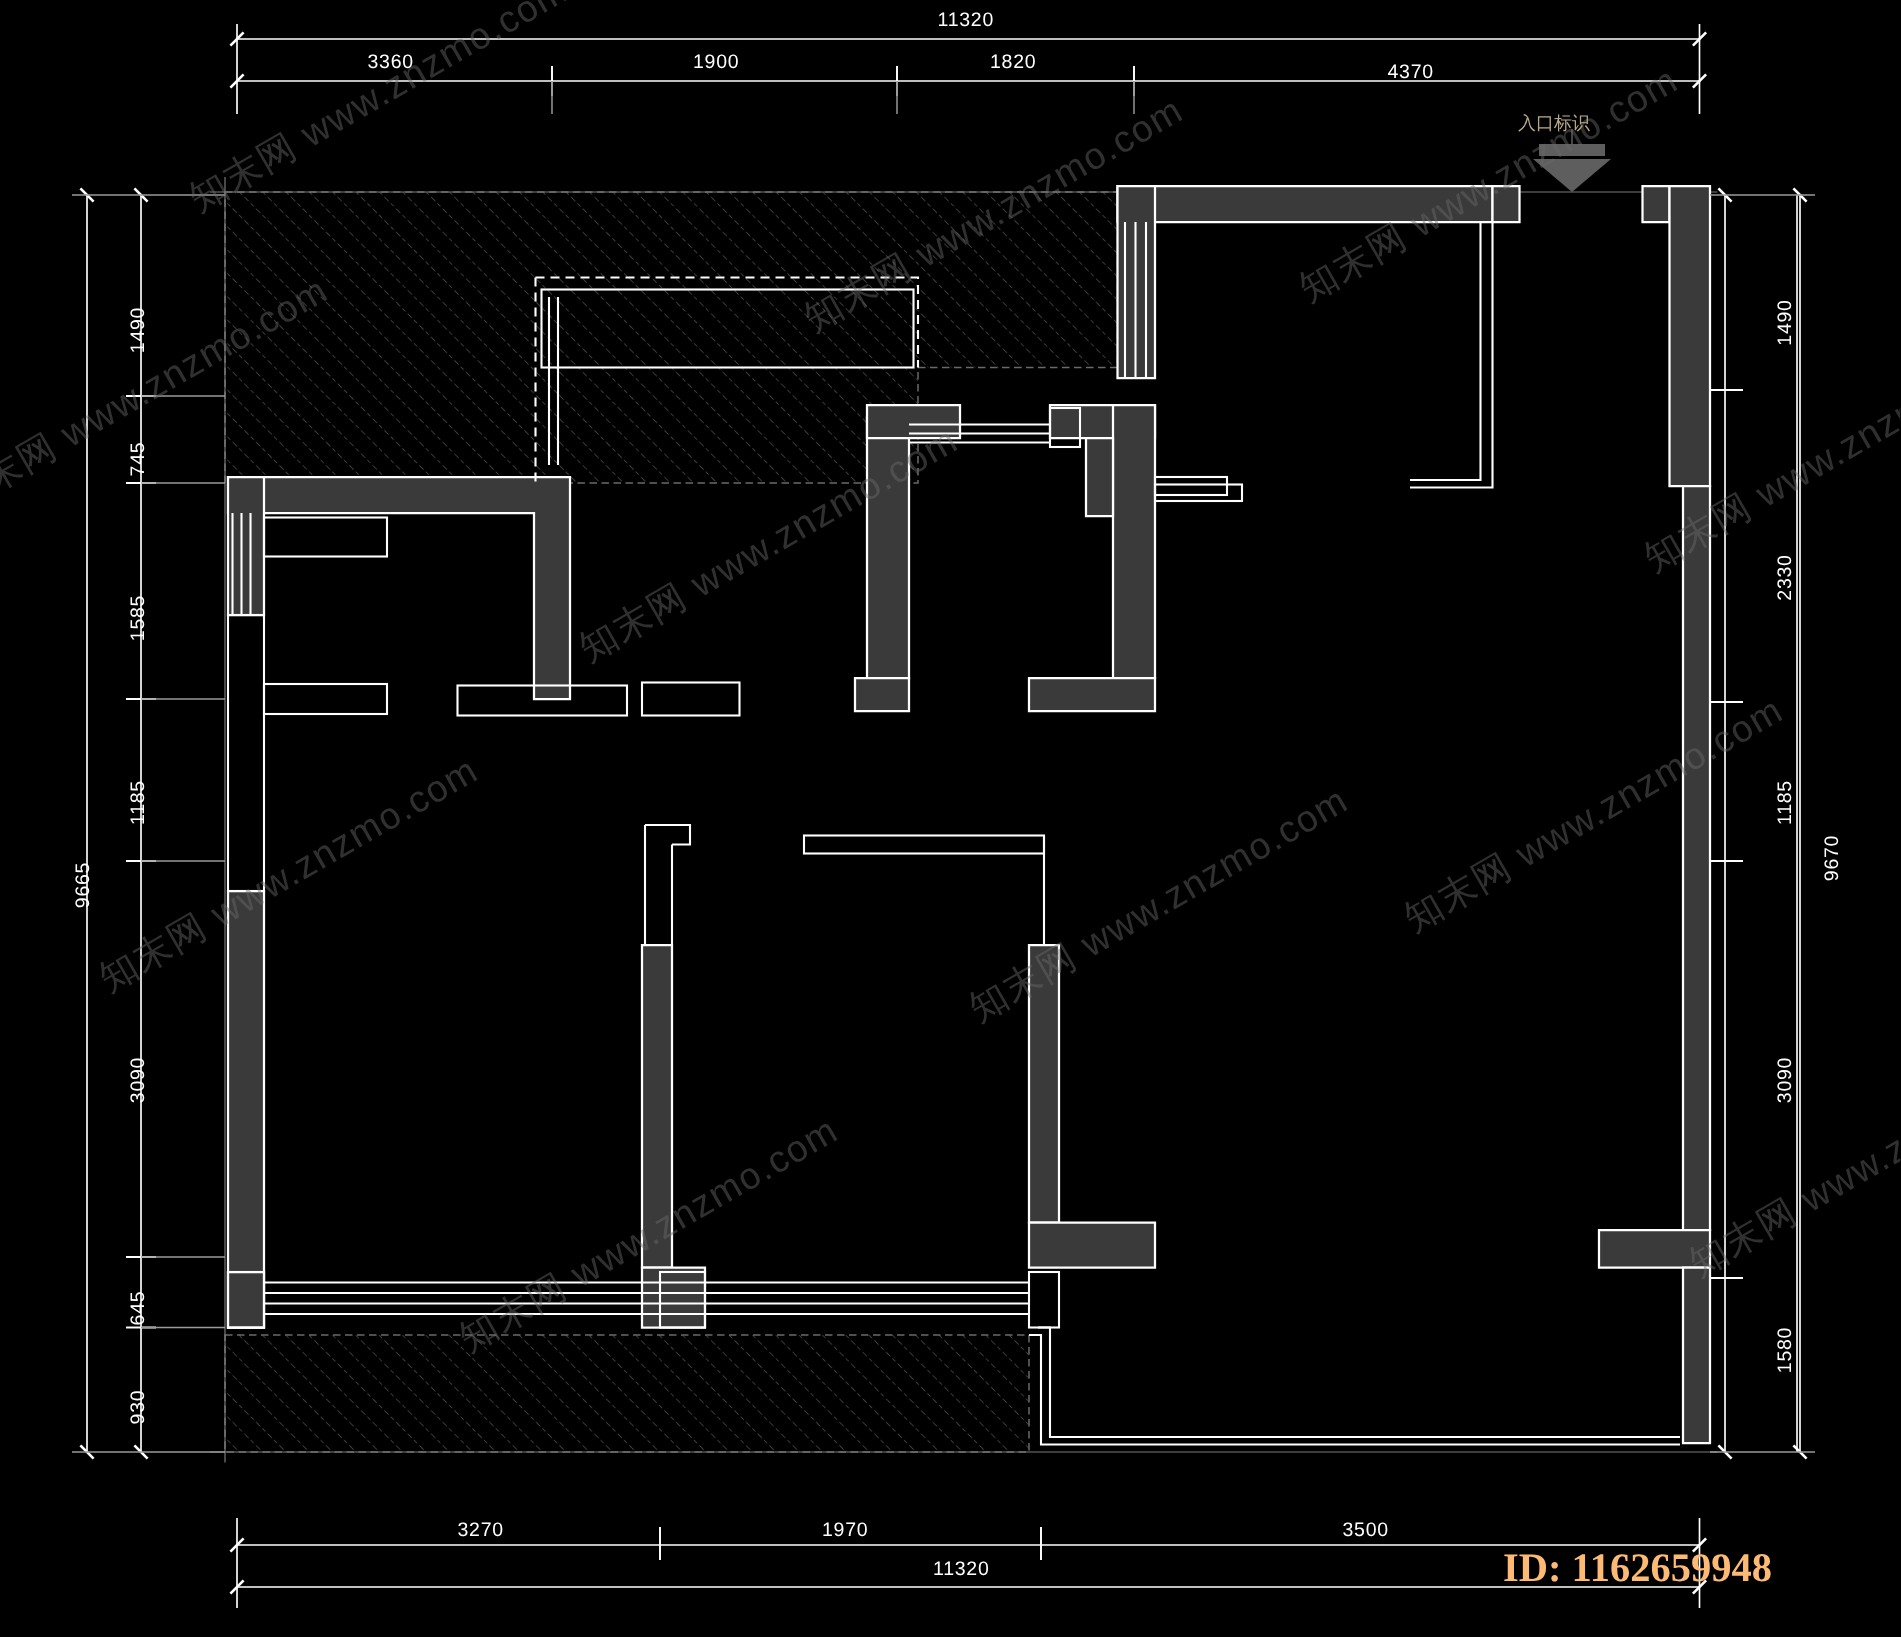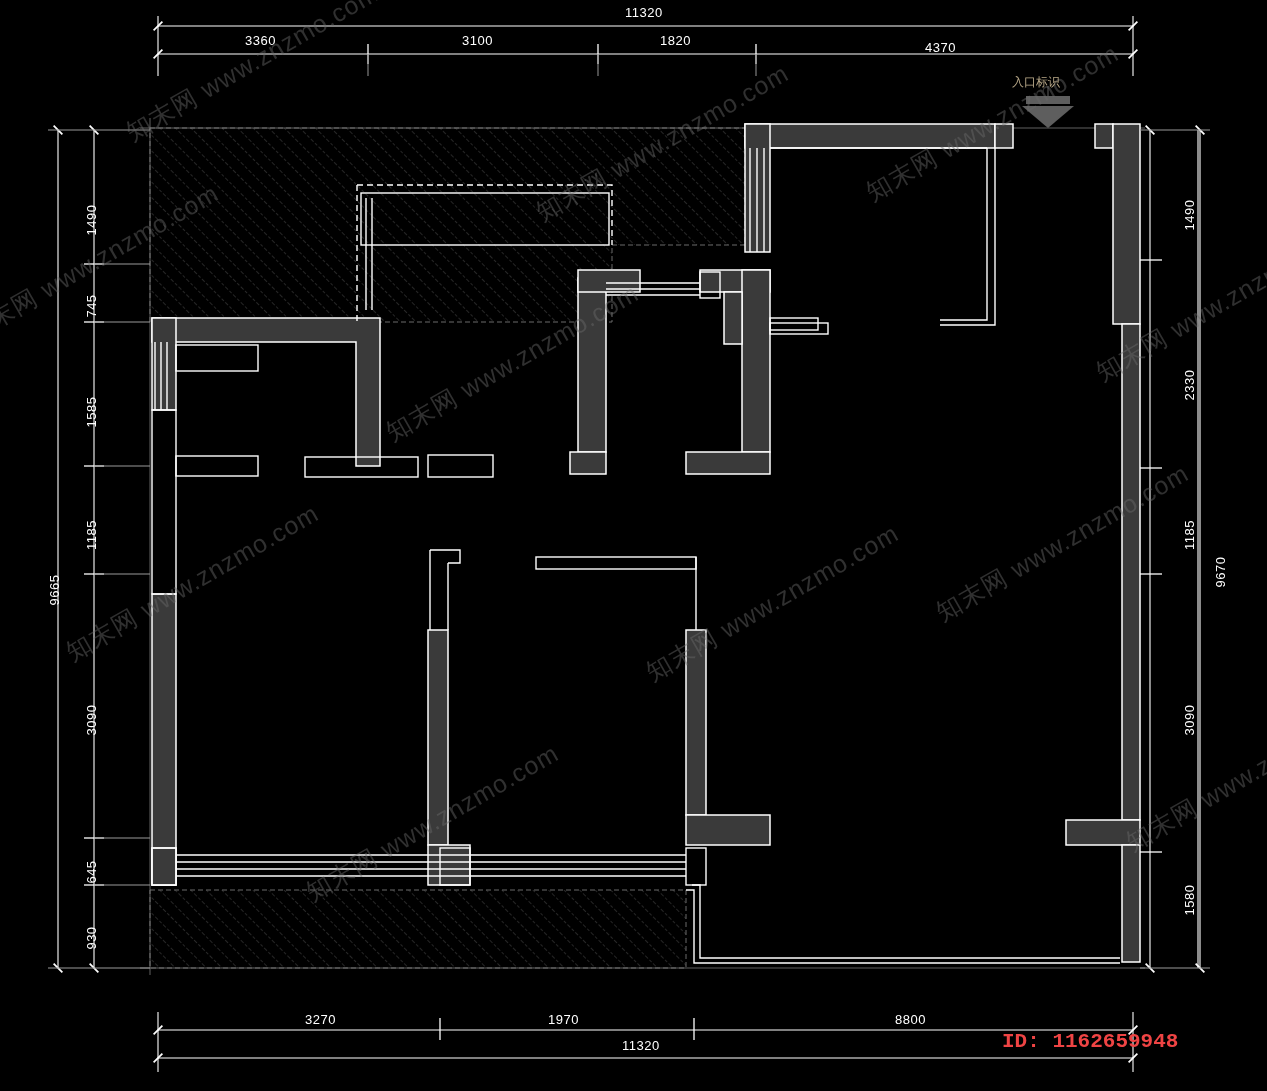--- a/index.html
+++ b/index.html
@@ -21,22 +21,22 @@
        font-family:"Liberation Sans",sans-serif;z-index:5;white-space:nowrap;}
   .dim.v{transform-origin:left top;}
 
   
   .entrance-label{position:absolute;color:#b8a888;font-size:12px;z-index:7;
        white-space:nowrap;font-family:"Liberation Sans",sans-serif;}
 
   
   .brand{position:absolute;color:#9a9a9a;font-size:58px;font-weight:bold;
       letter-spacing:10px;z-index:8;font-family:"Liberation Sans",sans-serif;}
-  .idtag{position:absolute;color:#ef4444;font-size:21px;font-weight:bold;
-      z-index:8;white-space:nowrap;font-family:Liberation Mono, monospace;}
+  .idtag{position:absolute;color:#fdba74;font-size:27px;font-weight:bold;
+      z-index:8;white-space:nowrap;font-family:Liberation Serif, serif;}
 </style>
 </head>
 <body>
 
 <div id="stage">
 
   <div class="wm-layer">
     <div class="wm" style="left:-40px;  top:320px;">知末网 www.znzmo.com</div>
     <div class="wm" style="left:120px;  top:120px;">知末网 www.znzmo.com</div>
     <div class="wm" style="left:60px;   top:640px;">知末网 www.znzmo.com</div>
@@ -228,27 +228,27 @@
 
     <g>
       <rect x="1026" y="96" width="44" height="8" fill="#5e5e5e"></rect>
       <polygon points="1022,106 1074,106 1048,128" fill="#5e5e5e"></polygon>
       <line x1="1048" y1="86" x2="1048" y2="96" stroke="#5e5e5e" stroke-width="1"></line>
     </g>
   </svg>
 
   <div class="dim" style="left:625px; top:5px;">11320</div>
   <div class="dim" style="left:245px; top:33px;">3360</div>
-  <div class="dim" style="left:462px; top:33px;">3100</div>
+  <div class="dim" style="left:462px; top:33px;">1900</div>
   <div class="dim" style="left:660px; top:33px;">1820</div>
   <div class="dim" style="left:925px; top:40px;">4370</div>
 
   <div class="dim" style="left:282px; top:1012px;margin-left:23px;">3270</div>
   <div class="dim" style="left:548px; top:1012px;">1970</div>
-  <div class="dim" style="left:895px; top:1012px;">8800</div>
+  <div class="dim" style="left:895px; top:1012px;">3500</div>
   <div class="dim" style="left:622px; top:1038px;">11320</div>
 
   <div class="dim v" style="left:47px;  top:590px; transform:rotate(-90deg) translate(-50%,0);">9665</div>
   <div class="dim v" style="left:84px;  top:220px; transform:rotate(-90deg) translate(-50%,0);">1490</div>
   <div class="dim v" style="left:84px;  top:306px; transform:rotate(-90deg) translate(-50%,0);">745</div>
   <div class="dim v" style="left:84px;  top:412px; transform:rotate(-90deg) translate(-50%,0);">1585</div>
   <div class="dim v" style="left:84px;  top:535px; transform:rotate(-90deg) translate(-50%,0);">1185</div>
   <div class="dim v" style="left:84px;  top:720px; transform:rotate(-90deg) translate(-50%,0);">3090</div>
   <div class="dim v" style="left:84px;  top:872px; transform:rotate(-90deg) translate(-50%,0);">645</div>
   <div class="dim v" style="left:84px;  top:938px; transform:rotate(-90deg) translate(-50%,0);">930</div>

